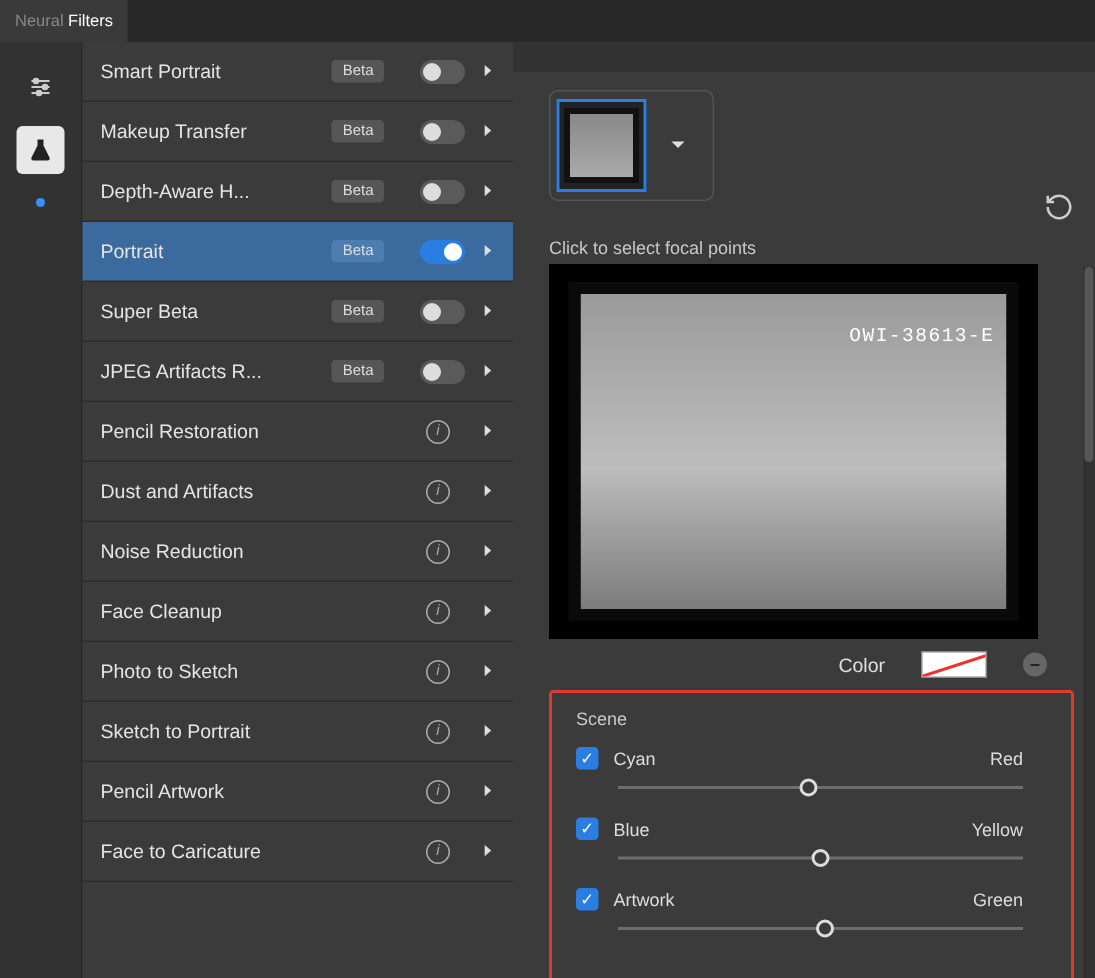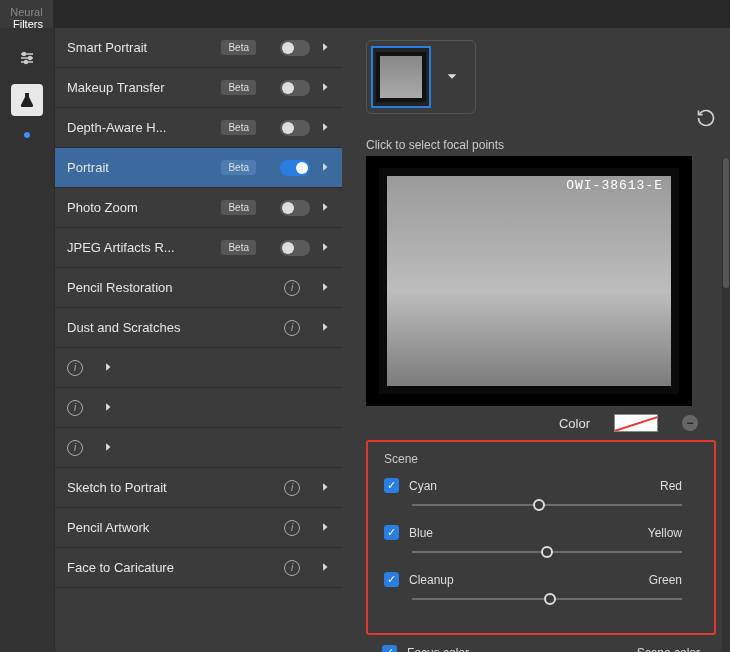--- a/index.html
+++ b/index.html
@@ -1,46 +1,46 @@
 <!DOCTYPE html>
 <html><head>
 <meta charset="utf-8">
 <style>
   * { box-sizing: border-box; margin: 0; padding: 0; font-family: -apple-system, "Segoe UI", Arial, sans-serif; }
   body { background: #323232; color: #e0e0e0; width: 730px; height: 652px; overflow: hidden; font-size: 13px; }
   .tab-bar { background: #282828; height: 28px; display: flex; align-items: stretch; }
   .tab { padding: 6px 10px; font-size: 11px; color: #999; cursor: pointer; display: flex; align-items: center; }
-  .tab.active { background: #3a3a3a; color: #fff; flex-direction: column; }
+  .tab.active { background: #3a3a3a; color: #fff; }
   .main { display: flex; height: 624px; }
   .iconcol { width: 54px; background: #323232; display: flex; flex-direction: column; align-items: center; padding-top: 14px; gap: 10px; }
   .iconbtn { width: 32px; height: 32px; display: flex; align-items: center; justify-content: center; border-radius: 4px; cursor: pointer; color: #ccc; }
   .iconbtn.active { background: #e8e8e8; color: #222; }
   .dot { width: 6px; height: 6px; border-radius: 50%; background: #3a8fff; margin-top: 6px; }
   .filters { width: 288px; background: #3b3b3b; display: flex; flex-direction: column; border-left: 1px solid #2a2a2a; }
   .frow { height: 40px; border-bottom: 1px solid #2c2c2c; display: flex; align-items: center; padding: 0 12px; cursor: pointer; }
   .frow.selected { background: #3a6a9e; }
   .frow .label { flex: 1; color: #e5e5e5; font-size: 13px; white-space: nowrap; overflow: hidden; text-overflow: ellipsis; }
   .badge { background: #565656; color: #ddd; font-size: 10px; padding: 2px 7px; border-radius: 3px; margin-right: 24px; }
   .frow.selected .badge { background: #4d7db0; }
   .toggle { width: 30px; height: 16px; border-radius: 8px; background: #5a5a5a; position: relative; margin-right: 10px; }
   .toggle .knob { width: 12px; height: 12px; border-radius: 50%; background: #ddd; position: absolute; top: 2px; left: 2px; }
   .toggle.on { background: #2a7de1; }
   .toggle.on .knob { left: 16px; background: #fff; }
   .info { width: 16px; height: 16px; border: 1px solid #aaa; border-radius: 50%; color: #aaa; font-size: 10px; display: flex; align-items: center; justify-content: center; margin-right: 20px; font-style: italic; }
   .chev { color: #ddd; }
-  .panel { flex: 1; background: #3b3b3b; padding: 12px 14px 0 24px; position: relative; overflow: hidden; }
+  .panel { flex: 1; background: #3b3b3b; padding: 12px 14px 0 24px; position: relative; overflow: hidden; margin-top: 20px; }
   .thumbrow { display: flex; align-items: center; gap: 4px; }
   .thumbbox { width: 110px; height: 74px; border: 1px solid #555; border-radius: 6px; display: flex; align-items: center; padding: 4px; gap: 14px; }
   .thumb { width: 60px; height: 62px; border: 2px solid #2a7de1; background: #222; display:flex; align-items:center; justify-content:center; }
   .thumb-inner { width: 50px; height: 50px; background: linear-gradient(#888,#aaa); border: 4px solid #111; }
   .undo { position: absolute; right: 14px; top: 80px; color: #ccc; }
   .focal-label { margin-top: 24px; font-size: 12px; color: #c8c8c8; margin-bottom: 4px; }
   .preview { width: 326px; height: 250px; background: #000; position: relative; display:flex; align-items:center; justify-content:center; }
   .preview-img { width: 300px; height: 226px; background: linear-gradient(180deg,#9a9a9a 0%, #bdbdbd 55%, #7c7c7c 100%); border: 8px solid #0a0a0a; position: relative; display:flex; align-items:flex-start; justify-content:flex-end; }
-  .neg { color: #fff; font-family: "Courier New", monospace; font-size: 13px; padding: 2px 8px; letter-spacing: 1px; }
+  .neg { color: #fff; font-family: "Courier New", monospace; font-size: 13px; padding: 20px 8px; letter-spacing: 1px; }
   .colorrow { display: flex; align-items: center; justify-content: flex-end; gap: 24px; margin-top: 8px; margin-right: 18px; }
   .colorrow .swatch { width: 44px; height: 18px; background: #fff; position: relative; overflow: hidden; border: 1px solid #888; }
   .swatch::after { content: ""; position: absolute; left: -4px; right: -4px; top: 50%; border-top: 2px solid #e33; transform: rotate(-18deg); }
   .minus { width: 16px; height: 16px; border-radius: 50%; background: #666; color: #222; display:flex;align-items:center;justify-content:center;font-weight:bold;font-size:12px; }
   .scenebox { border: 2px solid #e03a2a; border-radius: 3px; padding: 10px 32px 14px 16px; margin-top: 8px; width: 350px; }
   .scenebox .title { color: #c8c8c8; font-size: 12px; margin-bottom: 12px; }
   .srow { margin-bottom: 14px; }
   .srow .labels { display: flex; align-items: center; margin-bottom: 6px; }
   .chk { width: 15px; height: 15px; border-radius: 3px; background: #2a7de1; color: #fff; display:flex;align-items:center;justify-content:center;font-size:11px; margin-right: 10px; }
   .srow .left { color: #ddd; font-size: 12px; }
@@ -118,21 +118,21 @@
         <span class="label">Portrait</span>
         <span class="badge">Beta</span>
         <span class="toggle on">
           <span class="knob"></span>
         </span>
         <span class="chev"><svg width="10" height="10" viewBox="0 0 16 16" fill="currentColor">
             <path d="M5 2l7 6-7 6z"></path>
           </svg></span>
       </div>
       <div class="frow">
-        <span class="label">Photo Zoom</span>
+        <span class="label">Super Beta</span>
         <span class="badge">Beta</span>
         <span class="toggle ">
           <span class="knob"></span>
         </span>
         <span class="chev"><svg width="10" height="10" viewBox="0 0 16 16" fill="currentColor">
             <path d="M5 2l7 6-7 6z"></path>
           </svg></span>
       </div>
       <div class="frow">
         <span class="label">JPEG Artifacts R...</span>
@@ -145,39 +145,42 @@
           </svg></span>
       </div>
       <div class="frow">
         <span class="label">Pencil Restoration</span>
         <span class="info">i</span>
         <span class="chev"><svg width="10" height="10" viewBox="0 0 16 16" fill="currentColor">
             <path d="M5 2l7 6-7 6z"></path>
           </svg></span>
       </div>
       <div class="frow">
-        <span class="label">Dust and Scratches</span>
-        <span class="info">i</span>
-        <span class="chev"><svg width="10" height="10" viewBox="0 0 16 16" fill="currentColor">
-            <path d="M5 2l7 6-7 6z"></path>
-          </svg></span>
-      </div>
-      <div class="frow">
-        <span class="info">i</span>
-        <span class="chev"><svg width="10" height="10" viewBox="0 0 16 16" fill="currentColor">
-            <path d="M5 2l7 6-7 6z"></path>
-          </svg></span>
-      </div>
-      <div class="frow">
-        <span class="info">i</span>
-        <span class="chev"><svg width="10" height="10" viewBox="0 0 16 16" fill="currentColor">
-            <path d="M5 2l7 6-7 6z"></path>
-          </svg></span>
-      </div>
-      <div class="frow">
+        <span class="label">Dust and Artifacts</span>
+        <span class="info">i</span>
+        <span class="chev"><svg width="10" height="10" viewBox="0 0 16 16" fill="currentColor">
+            <path d="M5 2l7 6-7 6z"></path>
+          </svg></span>
+      </div>
+      <div class="frow">
+        <span class="label">Noise Reduction</span>
+        <span class="info">i</span>
+        <span class="chev"><svg width="10" height="10" viewBox="0 0 16 16" fill="currentColor">
+            <path d="M5 2l7 6-7 6z"></path>
+          </svg></span>
+      </div>
+      <div class="frow">
+        <span class="label">Face Cleanup</span>
+        <span class="info">i</span>
+        <span class="chev"><svg width="10" height="10" viewBox="0 0 16 16" fill="currentColor">
+            <path d="M5 2l7 6-7 6z"></path>
+          </svg></span>
+      </div>
+      <div class="frow">
+        <span class="label">Photo to Sketch</span>
         <span class="info">i</span>
         <span class="chev"><svg width="10" height="10" viewBox="0 0 16 16" fill="currentColor">
             <path d="M5 2l7 6-7 6z"></path>
           </svg></span>
       </div>
       <div class="frow">
         <span class="label">Sketch to Portrait</span>
         <span class="info">i</span>
         <span class="chev"><svg width="10" height="10" viewBox="0 0 16 16" fill="currentColor">
             <path d="M5 2l7 6-7 6z"></path>
@@ -255,21 +258,21 @@
       <span class="right">Yellow</span>
     </div>
     <div class="slider">
       <div class="track"></div>
       <div class="thumb" style="left:50%"></div>
     </div>
           </div>
           <div class="srow">
             <div class="labels">
       <div class="chk">✓</div>
-      <span class="left">Cleanup</span>
+      <span class="left">Artwork</span>
       <span class="right">Green</span>
     </div>
     <div class="slider">
       <div class="track"></div>
       <div class="thumb" style="left:51%"></div>
     </div>
           </div>
         </div>
     </div>
 

